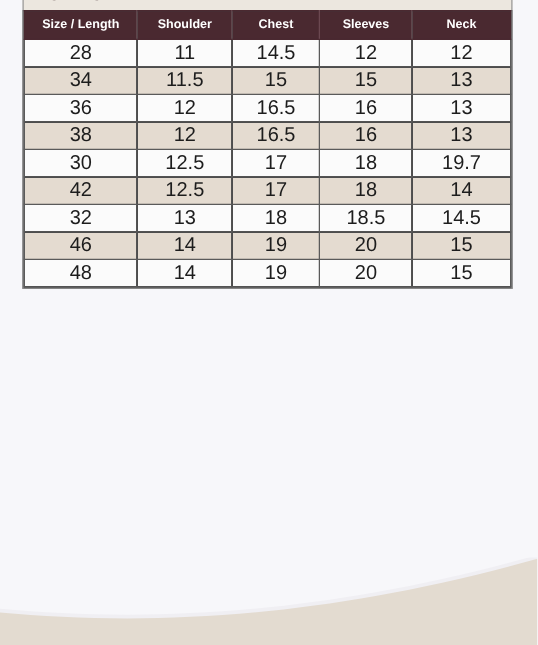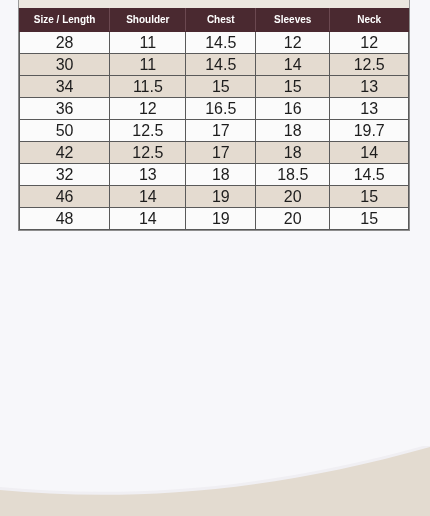--- a/index.html
+++ b/index.html
@@ -140,42 +140,42 @@
       </thead>
       <tbody>
         <tr class="row-odd">
           <td>28</td>
           <td>11</td>
           <td>14.5</td>
           <td>12</td>
           <td>12</td>
         </tr>
         <tr class="row-even">
-          <td>30</td>
-          <td>11</td>
-          <td>14.5</td>
-          <td>14</td>
-          <td>12.5</td>
-        </tr>
-        <tr class="row-even">
           <td>34</td>
           <td>11.5</td>
           <td>15</td>
           <td>15</td>
           <td>13</td>
         </tr>
         <tr class="row-odd">
           <td>36</td>
           <td>12</td>
           <td>16.5</td>
           <td>16</td>
           <td>13</td>
         </tr>
-        <tr class="row-odd">
-          <td>50</td>
+        <tr class="row-even">
+          <td>38</td>
+          <td>12</td>
+          <td>16.5</td>
+          <td>16</td>
+          <td>13</td>
+        </tr>
+        <tr class="row-odd">
+          <td>30</td>
           <td>12.5</td>
           <td>17</td>
           <td>18</td>
           <td>19.7</td>
         </tr>
         <tr class="row-even">
           <td>42</td>
           <td>12.5</td>
           <td>17</td>
           <td>18</td>

